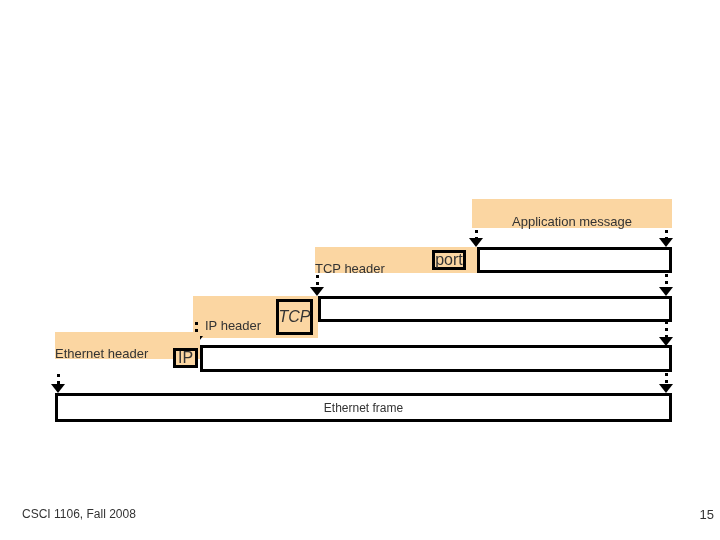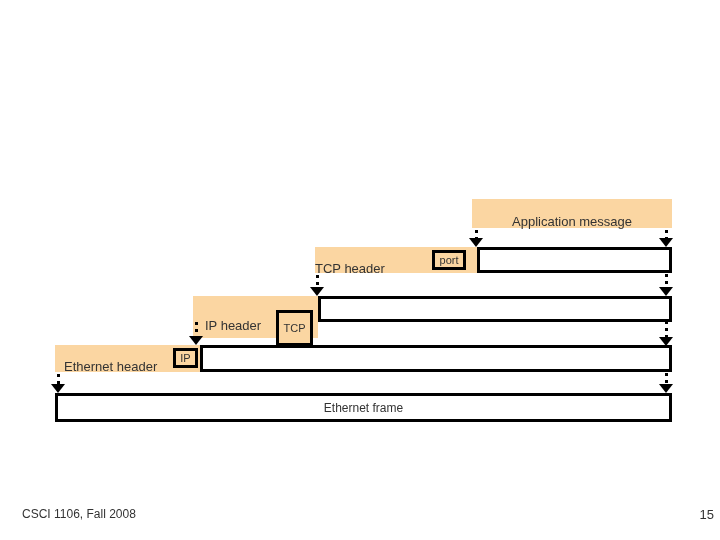--- a/index.html
+++ b/index.html
@@ -27,21 +27,21 @@
     border:3px solid var(--line,#000);
     box-sizing:border-box;
   }
   
   .field-box{
     position:absolute;
     background:var(--tan,#FBD6A2);
     border:3px solid var(--line,#000);
     box-sizing:border-box;
     display:flex;align-items:center;justify-content:center;
-    font-size:11px;line-height:1;
+    font-size:16px;line-height:1;
     white-space:nowrap;
   }
   
   .connector{
     position:absolute;
     width:14px;
     display:flex;flex-direction:column;align-items:center;
   }
   .connector .dashes{
     width:3px;flex:1;
@@ -103,35 +103,35 @@
     <div class="arrowhead"></div>
   </div>
   <div class="connector" style="left:659px;top:274px;height:22px;">
     <div class="dashes"></div>
     <div class="arrowhead"></div>
   </div>
 
   <div class="tan-box" style="left:193px;top:296px;width:125px;height:42px;padding-left:12px;">
     <span class="lbl">IP header</span>
   </div>
-  <div class="field-box" style="left:276px;top:310px;width:37px;height:36px;">
+  <div class="field-box" style="left:276px;top:299px;width:37px;height:36px;font-style:italic;">
     <span>TCP</span>
   </div>
   <div class="data-box" style="left:318px;top:296px;width:354px;height:26px;"></div>
 
   <div class="connector" style="left:189px;top:322px;height:23px;">
     <div class="dashes"></div>
     <div class="arrowhead"></div>
   </div>
   <div class="connector" style="left:659px;top:321px;height:25px;">
     <div class="dashes"></div>
     <div class="arrowhead"></div>
   </div>
 
-  <div class="tan-box" style="left:55px;top:345px;width:145px;height:27px;padding-left:9px;">
+  <div class="tan-box" style="left:55px;top:332px;width:145px;height:27px;">
     <span class="lbl">Ethernet header</span>
   </div>
   <div class="field-box" style="left:173px;top:348px;width:25px;height:20px;">
     <span>IP</span>
   </div>
   <div class="data-box" style="left:200px;top:345px;width:472px;height:27px;"></div>
 
   <div class="connector" style="left:51px;top:374px;height:19px;">
     <div class="dashes"></div>
     <div class="arrowhead"></div>

